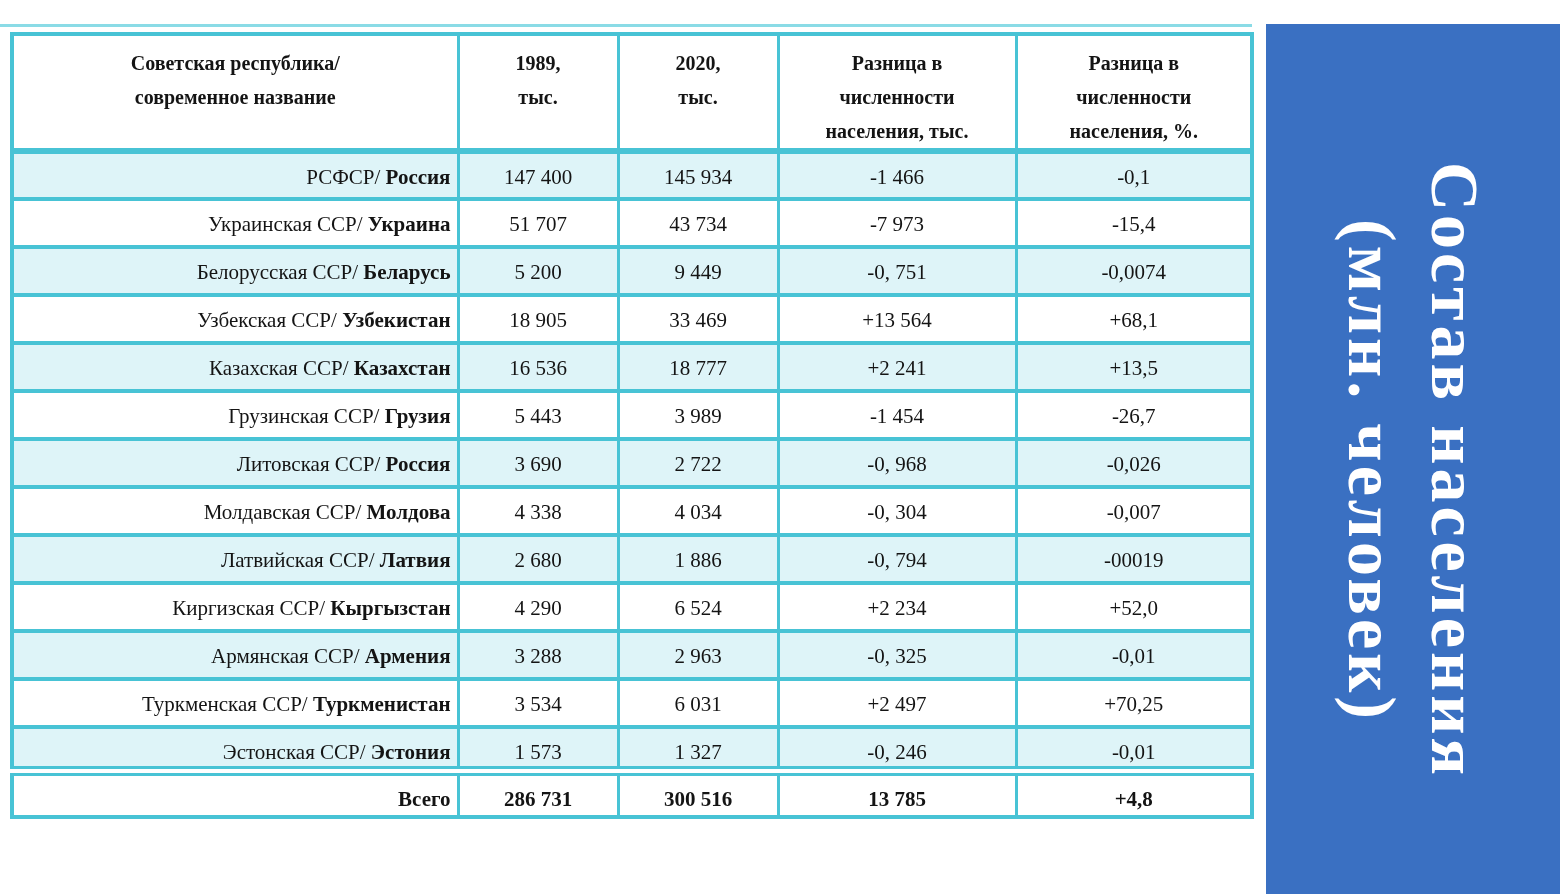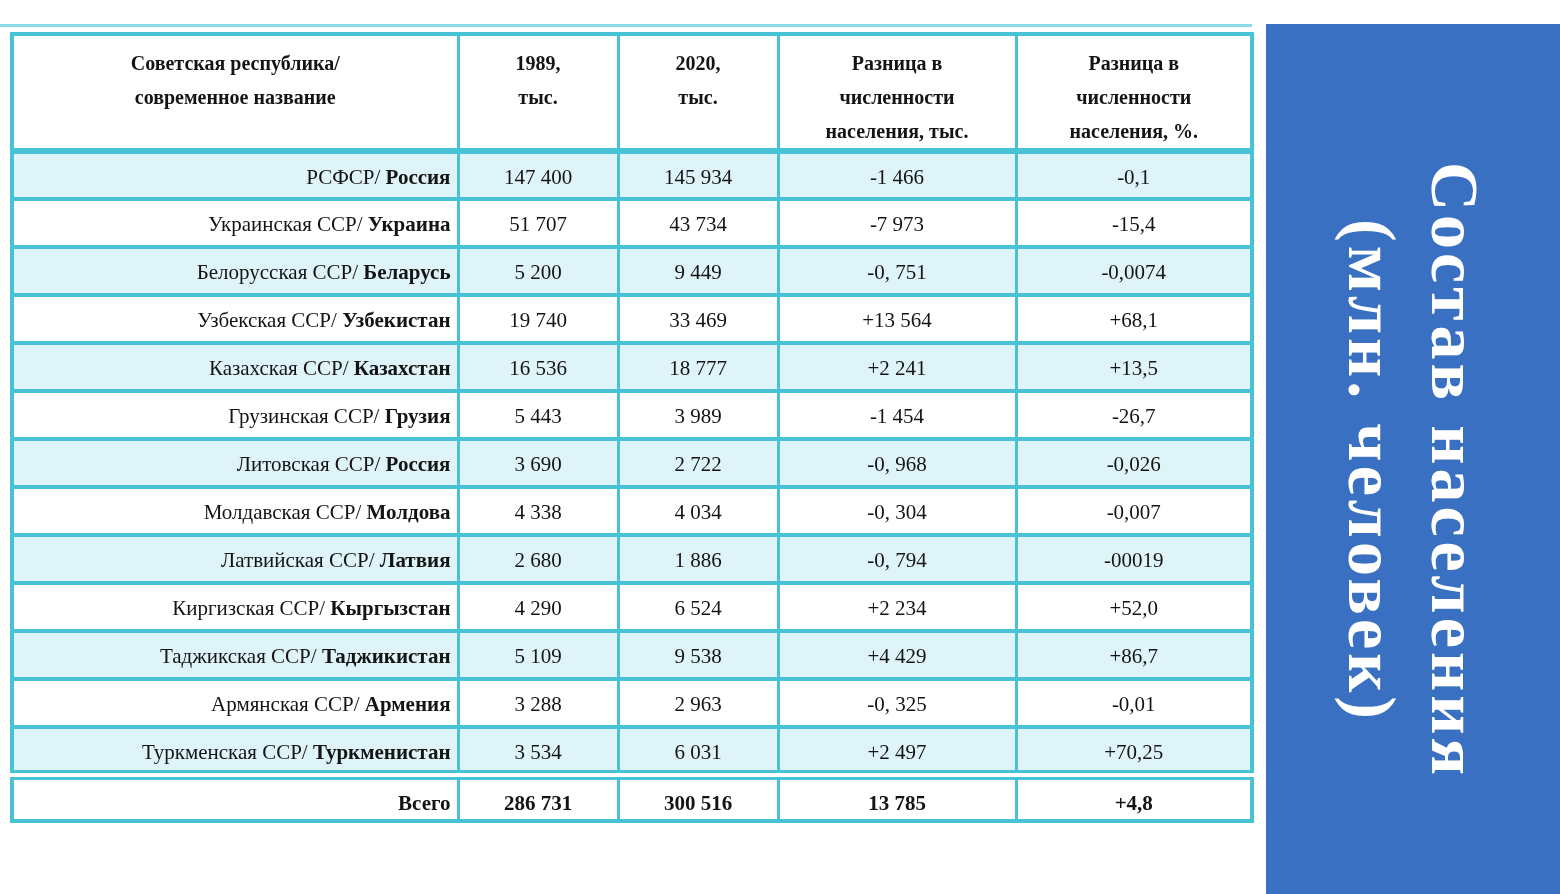--- a/index.html
+++ b/index.html
@@ -147,21 +147,21 @@
         </tr>
         <tr>
           <td class="name-cell"><span>Белорусская ССР/</span> <span class="b">Беларусь</span></td>
           <td>5 200</td>
           <td>9 449</td>
           <td>-0, 751</td>
           <td>-0,0074</td>
         </tr>
         <tr>
           <td class="name-cell"><span>Узбекская ССР/</span> <span class="b">Узбекистан</span></td>
-          <td>19 740</td>
+          <td>18 905</td>
           <td>33 469</td>
           <td>+13 564</td>
           <td>+68,1</td>
         </tr>
         <tr>
           <td class="name-cell"><span>Казахская ССР/</span> <span class="b">Казахстан</span></td>
           <td>16 536</td>
           <td>18 777</td>
           <td>+2 241</td>
           <td>+13,5</td>
@@ -195,39 +195,39 @@
           <td>-00019</td>
         </tr>
         <tr>
           <td class="name-cell"><span>Киргизская ССР/</span> <span class="b">Кыргызстан</span></td>
           <td>4 290</td>
           <td>6 524</td>
           <td>+2 234</td>
           <td>+52,0</td>
         </tr>
         <tr>
-          <td class="name-cell"><span>Таджикская ССР/</span> <span class="b">Таджикистан</span></td>
-          <td>5 109</td>
-          <td>9 538</td>
-          <td>+4 429</td>
-          <td>+86,7</td>
-        </tr>
-        <tr>
           <td class="name-cell"><span>Армянская ССР/</span> <span class="b">Армения</span></td>
           <td>3 288</td>
           <td>2 963</td>
           <td>-0, 325</td>
           <td>-0,01</td>
         </tr>
         <tr>
           <td class="name-cell"><span>Туркменская ССР/</span> <span class="b">Туркменистан</span></td>
           <td>3 534</td>
           <td>6 031</td>
           <td>+2 497</td>
           <td>+70,25</td>
+        </tr>
+        <tr class="short">
+          <td class="name-cell"><span>Эстонская ССР/</span> <span class="b">Эстония</span></td>
+          <td>1 573</td>
+          <td>1 327</td>
+          <td>-0, 246</td>
+          <td>-0,01</td>
         </tr>
         <tr class="total-row">
           <td class="name-cell">Всего</td>
           <td>286 731</td>
           <td>300 516</td>
           <td>13 785</td>
           <td>+4,8</td>
         </tr>
       </tbody>
     </table>

